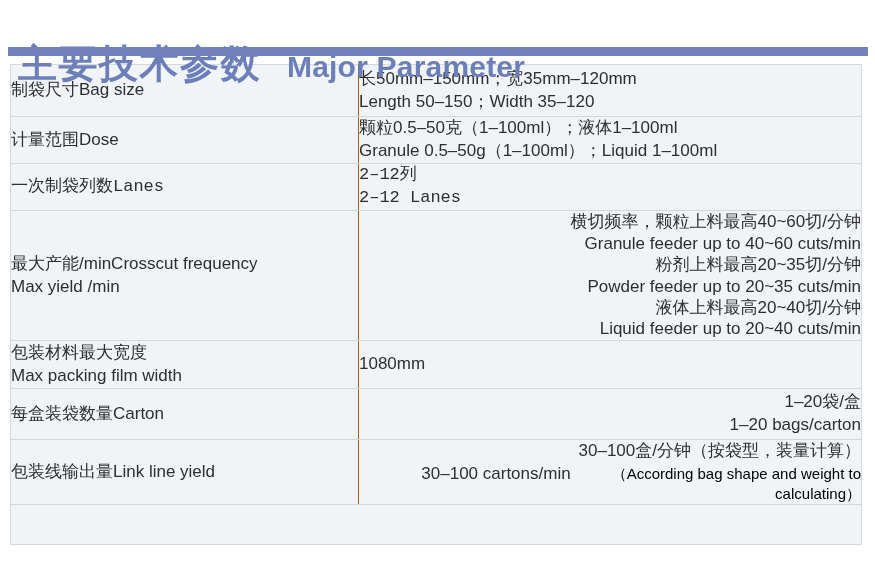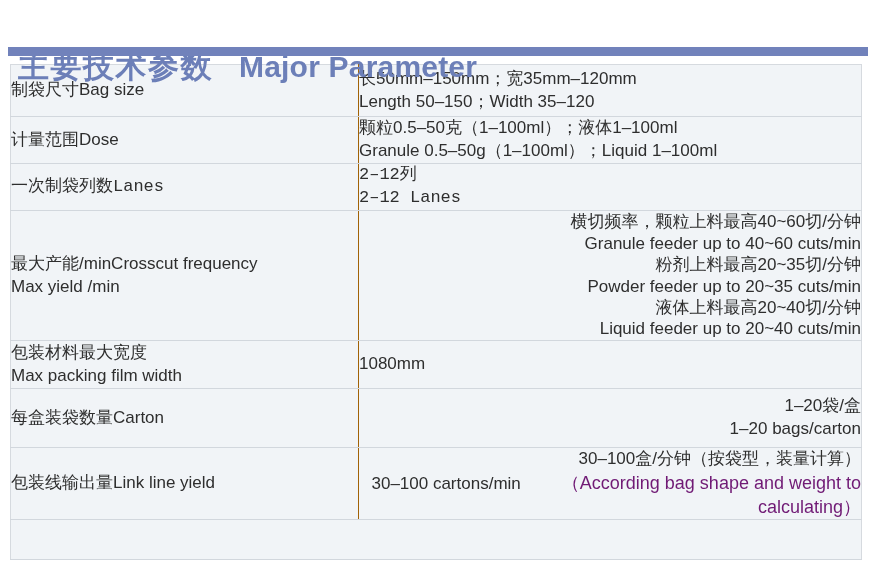--- a/index.html
+++ b/index.html
@@ -23,21 +23,21 @@
     padding: 9px 0 0 18px;
   }
   .title-line {
     display: flex;
     align-items: baseline;
     gap: 26px;
     color: #6c7fb8;
     white-space: nowrap;
   }
   .title-cn {
-    font-size: 31px;
+    font-size: 39px;
     font-weight: 700;
     letter-spacing: 1.5px;
     line-height: 1;
   }
   .title-en {
     font-size: 30px;
     font-weight: 700;
     letter-spacing: 0.2px;
     line-height: 1;
     margin-top: 43px;
@@ -84,34 +84,34 @@
   .val-left   { text-align: right; padding-left: 12px; }
 
   .cell-text {
     font-size: 17px;
     line-height: 1.33;
     color: #2e2e2e;
     white-space: pre-line;
   }
   .cell-text.tight { line-height: 1.26; }
   .note-small {
-    font-size: 18px;
-    color: #701a75;
+    font-size: 15px;
+    color: #000000;
     margin-left: 41px;
   }
 
   
   .r-bagsize   { height: 52px; }
   .r-dose      { height: 47px; padding-left: 33px; }
   .r-lanes     { height: 47px; font-family: Liberation Mono, monospace; }
   .r-yield     { height: 130px; }
   .r-filmwidth { height: 48px; }
   .r-power     { height: 32px; }
   .r-accuracy  { height: 32px; }
-  .r-carton    { height: 59px; }
+  .r-carton    { height: 51px; }
   .r-linkyield { height: 50px; }
   .r-blank     { height: 40px; }
 </style>
 </head>
 <body>
 
 <div class="header">
   <div class="title-line">
     <span class="title-cn">主要技术参数</span>
     <span class="title-en">Major Parameter</span>

